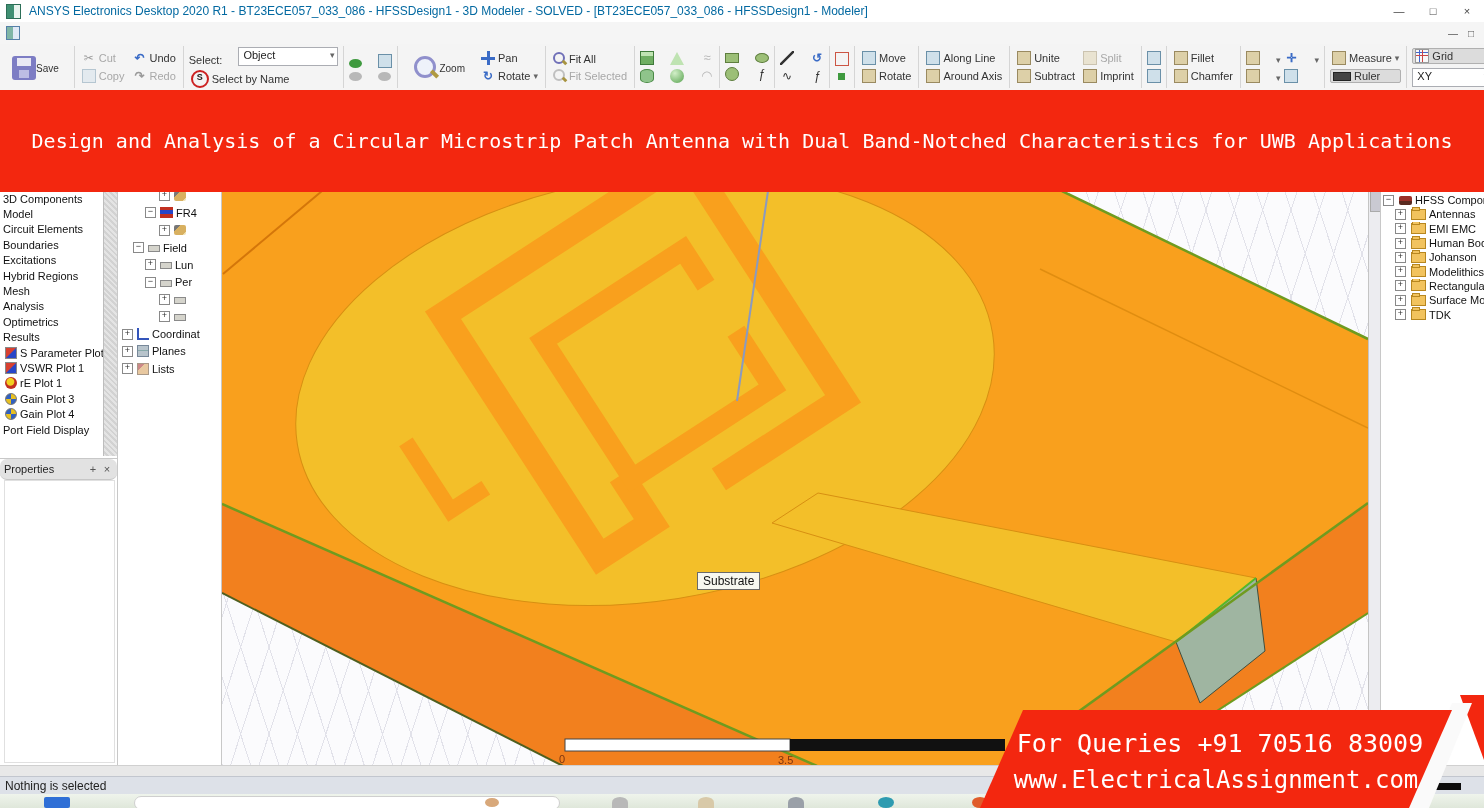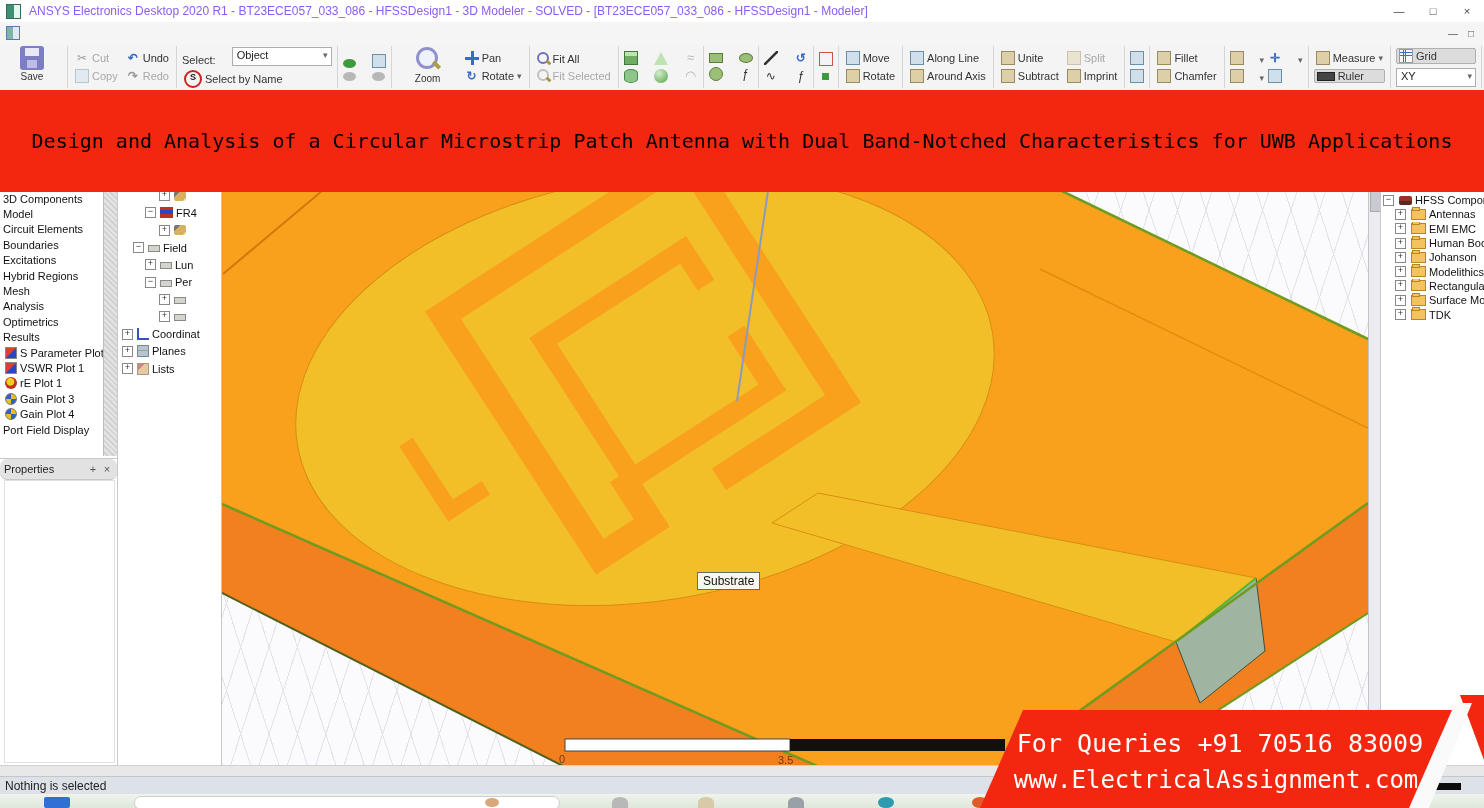--- a/index.html
+++ b/index.html
@@ -4,41 +4,41 @@
 <style>
   html,body{margin:0;padding:0;background:#888;}
   #app{position:relative;width:1484px;height:808px;overflow:hidden;background:#fff;
        font-family:"Liberation Sans",sans-serif;font-size:12px;color:#222;}
 
   
   #titlebar{position:absolute;left:0;top:0;width:1484px;height:22px;background:#fff;
             border-bottom:1px solid #e3e3e3;display:flex;align-items:center;}
   .app-icon{width:13px;height:13px;margin:0 8px 0 6px;background:linear-gradient(90deg,#3f8f72 0 55%,#e8f4ee 55%);
             border:1px solid #2c6e57;flex:none;}
-  #title-text{font-size:12px;color:#8b5cf6;white-space:nowrap;overflow:hidden;}
+  #title-text{font-size:12px;color:#0369a1;white-space:nowrap;overflow:hidden;}
   .win-controls{margin-left:auto;display:flex;align-items:center;height:100%;}
   .win-btn{width:34px;height:100%;display:flex;align-items:center;justify-content:center;
            font-size:11px;color:#444;}
 
   
   #menubar{position:absolute;left:0;top:22px;width:1484px;height:22px;background:#f5f5f5;
            border-bottom:1px solid #dedede;display:flex;align-items:center;font-size:12px;color:#222;}
   .menu-doc-icon{width:12px;height:12px;margin:0 8px 0 6px;background:linear-gradient(90deg,#7fb5a5 0 50%,#dfe9f5 50%);
                  border:1px solid #5580a8;flex:none;}
   .menu-item{padding:0 11px;cursor:default;}
   .mdi-controls{margin-left:auto;display:flex;gap:10px;padding-right:10px;color:#555;font-size:10px;}
 
   
   #toolbar{position:absolute;left:0;top:44px;width:1484px;height:46px;background:#f4f4f4;
            display:flex;align-items:stretch;font-size:11px;color:#333;overflow:hidden;white-space:nowrap;}
   .tsep{width:1px;background:#d5d5d5;margin:2px 3px;flex:none;}
   .tcol{display:flex;flex-direction:column;justify-content:center;gap:4px;padding:0 2px;flex:none;}
   .trow{display:flex;align-items:flex-end;gap:16px;}
   .tbtn{display:flex;align-items:center;gap:3px;padding:0 2px;}
-  .bigbtn{display:flex;flex-direction:column;align-items:center;justify-content:flex-start;padding:2px 20px 0;flex:none;}
+  .bigbtn{display:flex;flex-direction:row;align-items:center;justify-content:flex-start;padding:2px 12px 0;flex:none;}
   .bigbtn .blabel{font-size:10px;margin-top:1px;}
   .disabled{color:#a8a8a8;}
   .disabled .gi{opacity:.45;}
   .gi{width:14px;height:14px;display:inline-block;box-sizing:border-box;flex:none;}
   .gi-floppy{width:24px;height:24px;background:#7d7dc4;border-radius:3px;position:relative;}
   .gi-floppy:after{content:"";position:absolute;left:5px;top:2px;width:14px;height:8px;background:#e8e8f4;}
   .gi-floppy:before{content:"";position:absolute;left:7px;bottom:2px;width:10px;height:8px;background:#bdbde4;}
   .glyph{font-size:12px;line-height:14px;width:14px;text-align:center;flex:none;}
   .g-undo{color:#3a6bc6;font-weight:bold;}
   .g-redo{color:#9a9a9a;font-weight:bold;}
@@ -82,21 +82,21 @@
       linear-gradient(#4466cc 0 0) 0 25%/100% 1px no-repeat,#f8f8f8;border:1px solid #999;}
   .pressed{background:#dcdcdc;border:1px solid #b0b0b0;border-radius:2px;text-align:right;}
   .tsel{border:1px solid #abadb3;background:#fff;height:17px;line-height:15px;padding:0 16px 0 4px;
         position:relative;font-size:11px;color:#222;}
   .tsel:after{content:"▾";position:absolute;right:3px;top:0;color:#666;font-size:9px;}
   .caret{color:#666;font-size:9px;}
 
   
   #banner{position:absolute;left:0;top:90px;width:1484px;height:102px;display:flex;align-items:center;
           justify-content:center;z-index:50;}
-  #banner-text{color:#000000;font-family:"DejaVu Sans Mono",monospace;font-size:20px;letter-spacing:0px;white-space:nowrap;}
+  #banner-text{color:#ffffff;font-family:"DejaVu Sans Mono",monospace;font-size:20px;letter-spacing:0px;white-space:nowrap;}
 
   
   .panel{position:absolute;background:#fff;box-sizing:border-box;font-size:11px;color:#111;overflow:hidden;}
   #project-panel{left:0;top:90px;width:118px;height:368px;border-right:1px solid #c8c8c8;}
   #project-list{padding-top:101px;}
   .prow{display:flex;align-items:center;height:15.4px;padding-left:3px;white-space:nowrap;overflow:hidden;}
   .prow.ind1{padding-left:5px;}
   .ticon{width:12px;height:12px;margin-right:3px;flex:none;box-sizing:border-box;}
   .ic-plot-sp{background:linear-gradient(135deg,#d84030 0 45%,#2846c8 55%);border:1px solid #888;}
   .ic-plot-re{background:radial-gradient(circle at 45% 40%,#f2d020 0 35%,#c23020 45%);border-radius:50%;}

